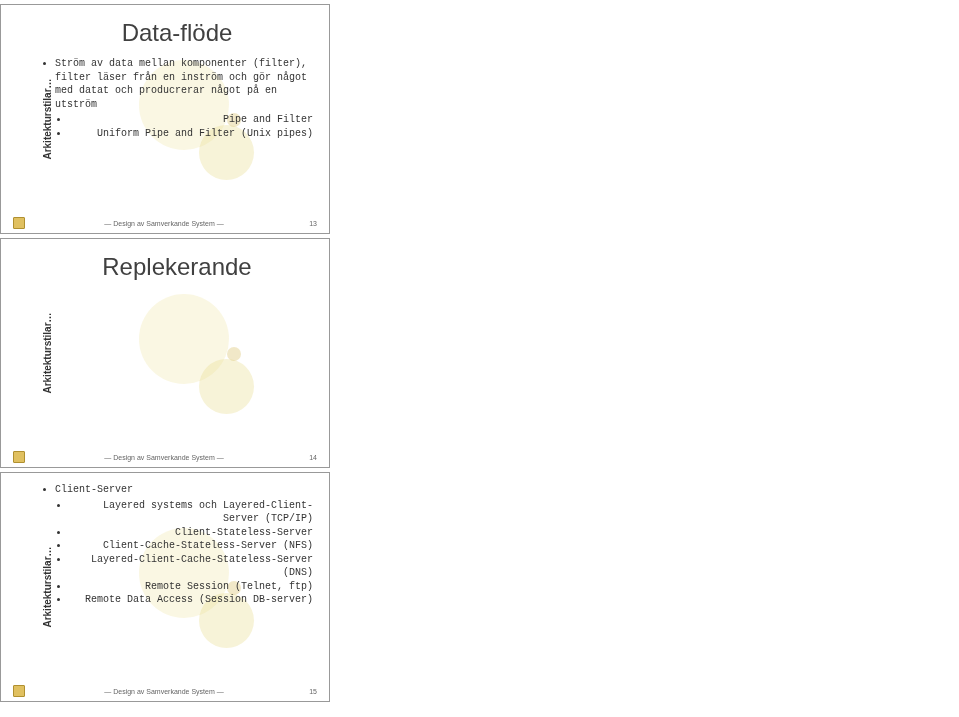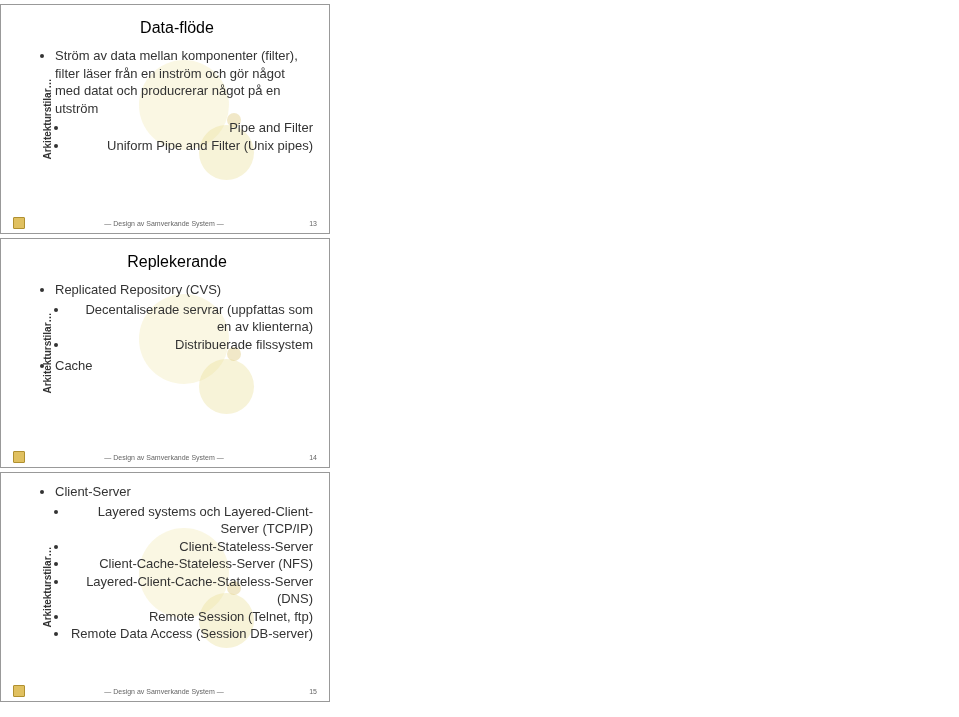--- a/index.html
+++ b/index.html
@@ -30,33 +30,33 @@
     top: 50%;
     transform: translateY(-50%) rotate(-90deg);
     transform-origin: center;
     font-family: Arial, Helvetica, sans-serif;
     font-weight: bold;
     font-size: 10px;
     color: #333;
     white-space: nowrap;
   }
   .slide-title {
-    font-size: 16px;
+    font-size: 24px;
     font-weight: normal;
     text-align: center;
     margin: 4px 0 10px 0;
-    color: #000000;
+    color: #404040;
     font-family: 'Gill Sans', 'Segoe UI', Arial, sans-serif;
   }
   ul.level1 {
     list-style: disc;
     padding-left: 14px;
-    font-size: 13px;
+    font-size: 10px;
     line-height: 1.35;
-    font-family: Liberation Sans, sans-serif;
+    font-family: Liberation Mono, monospace;
   }
   ul.level1 > li {
     margin-bottom: 4px;
   }
   ul.level2 {
     list-style: disc;
     padding-left: 14px;
     margin-top: 2px;
     text-align: right;
   }
@@ -132,30 +132,20 @@
   </div>
 </div>
 
 <div class="slide">
   <div class="deco deco1"></div>
   <div class="deco deco2"></div>
   <div class="deco deco3"></div>
   <div class="slide-inner content">
     <div class="vertical-label">Arkitekturstilar…</div>
     <h2 class="slide-title">Replekerande</h2>
-    <ul class="level1">
-      <li>
-        <span>Replicated Repository (CVS)</span>
-        <ul class="level2">
-          <li><span>Decentaliserade servrar (uppfattas som en av klienterna)</span></li>
-          <li><span>Distribuerade filssystem</span></li>
-        </ul>
-      </li>
-      <li><span>Cache</span></li>
-    </ul>
   </div>
   <div class="footer">
     <div class="footer-icon"></div>
     <div class="footer-text">— Design av Samverkande System —</div>
     <div class="footer-num">14</div>
   </div>
 </div>
 
 <div class="slide">
   <div class="deco deco1"></div>

